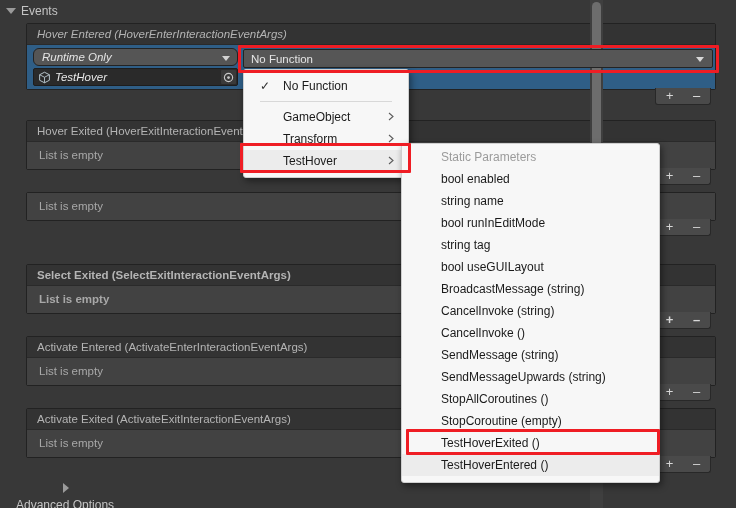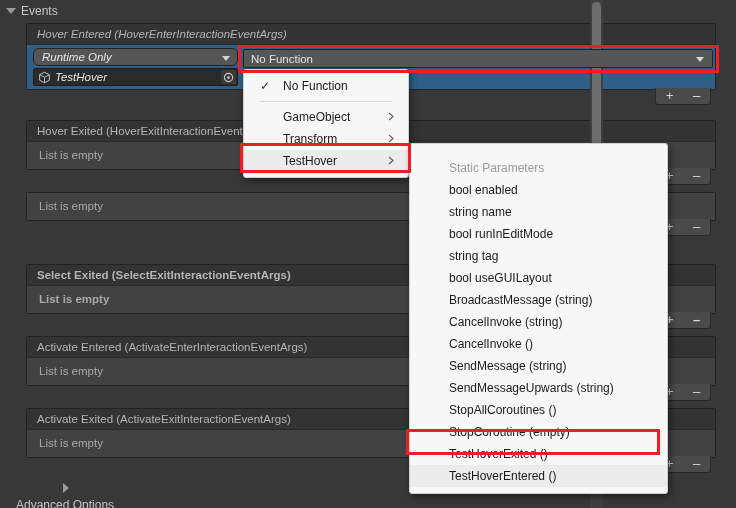--- a/index.html
+++ b/index.html
@@ -399,21 +399,21 @@
     </div>
 
     <div class="menu-item highlighted">
       <span>TestHover</span>
       <svg class="arrow" viewBox="0 0 6 9">
         <path d="M1 1 L5 4.5 L1 8" fill="none" stroke="#5c5c5c" stroke-width="1.1"></path>
       </svg>
     </div>
   </div>
 
-  <div class="menu" style="left:401px; top:143px; width:259px; padding:13px 0 6px 0;margin-left:8px;">
+  <div class="menu" style="left:401px; top:143px; width:259px; padding:2px 0 6px 0;">
     <div class="menu-item disabled">
       <span>Static Parameters</span>
     </div>
     <div class="menu-item">
       <span>bool enabled</span>
     </div>
     <div class="menu-item">
       <span>string name</span>
     </div>
     <div class="menu-item">

